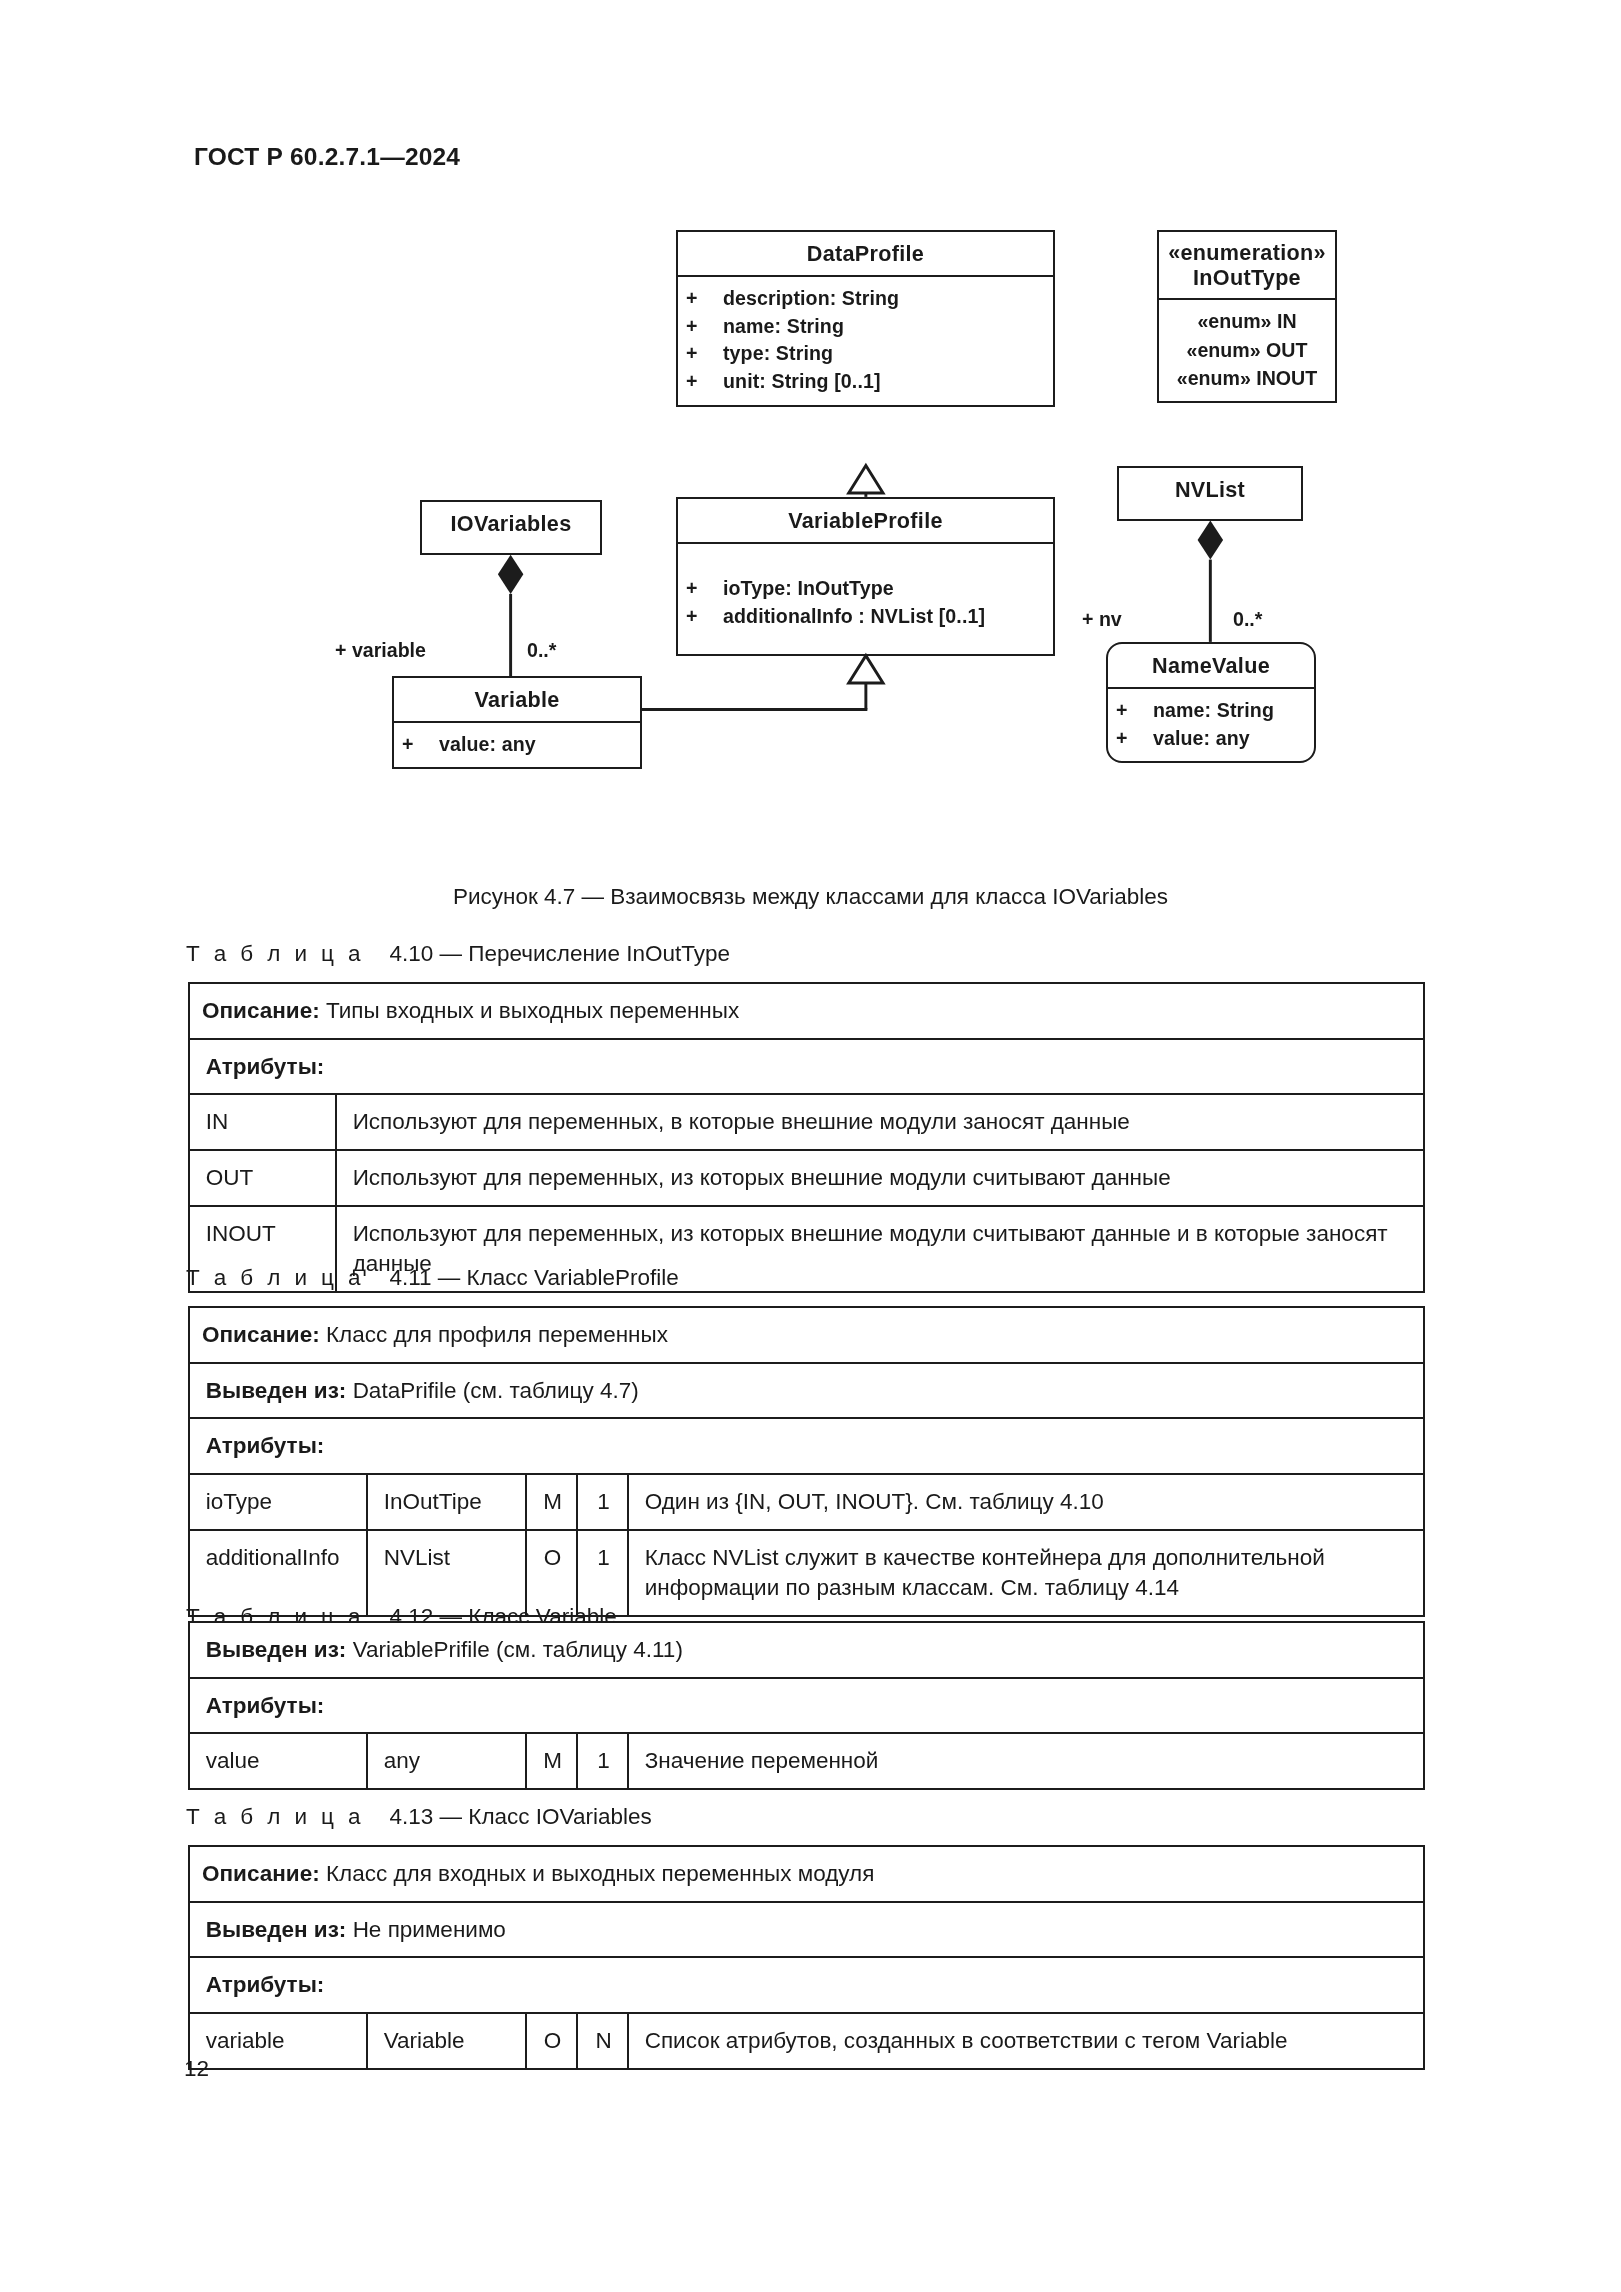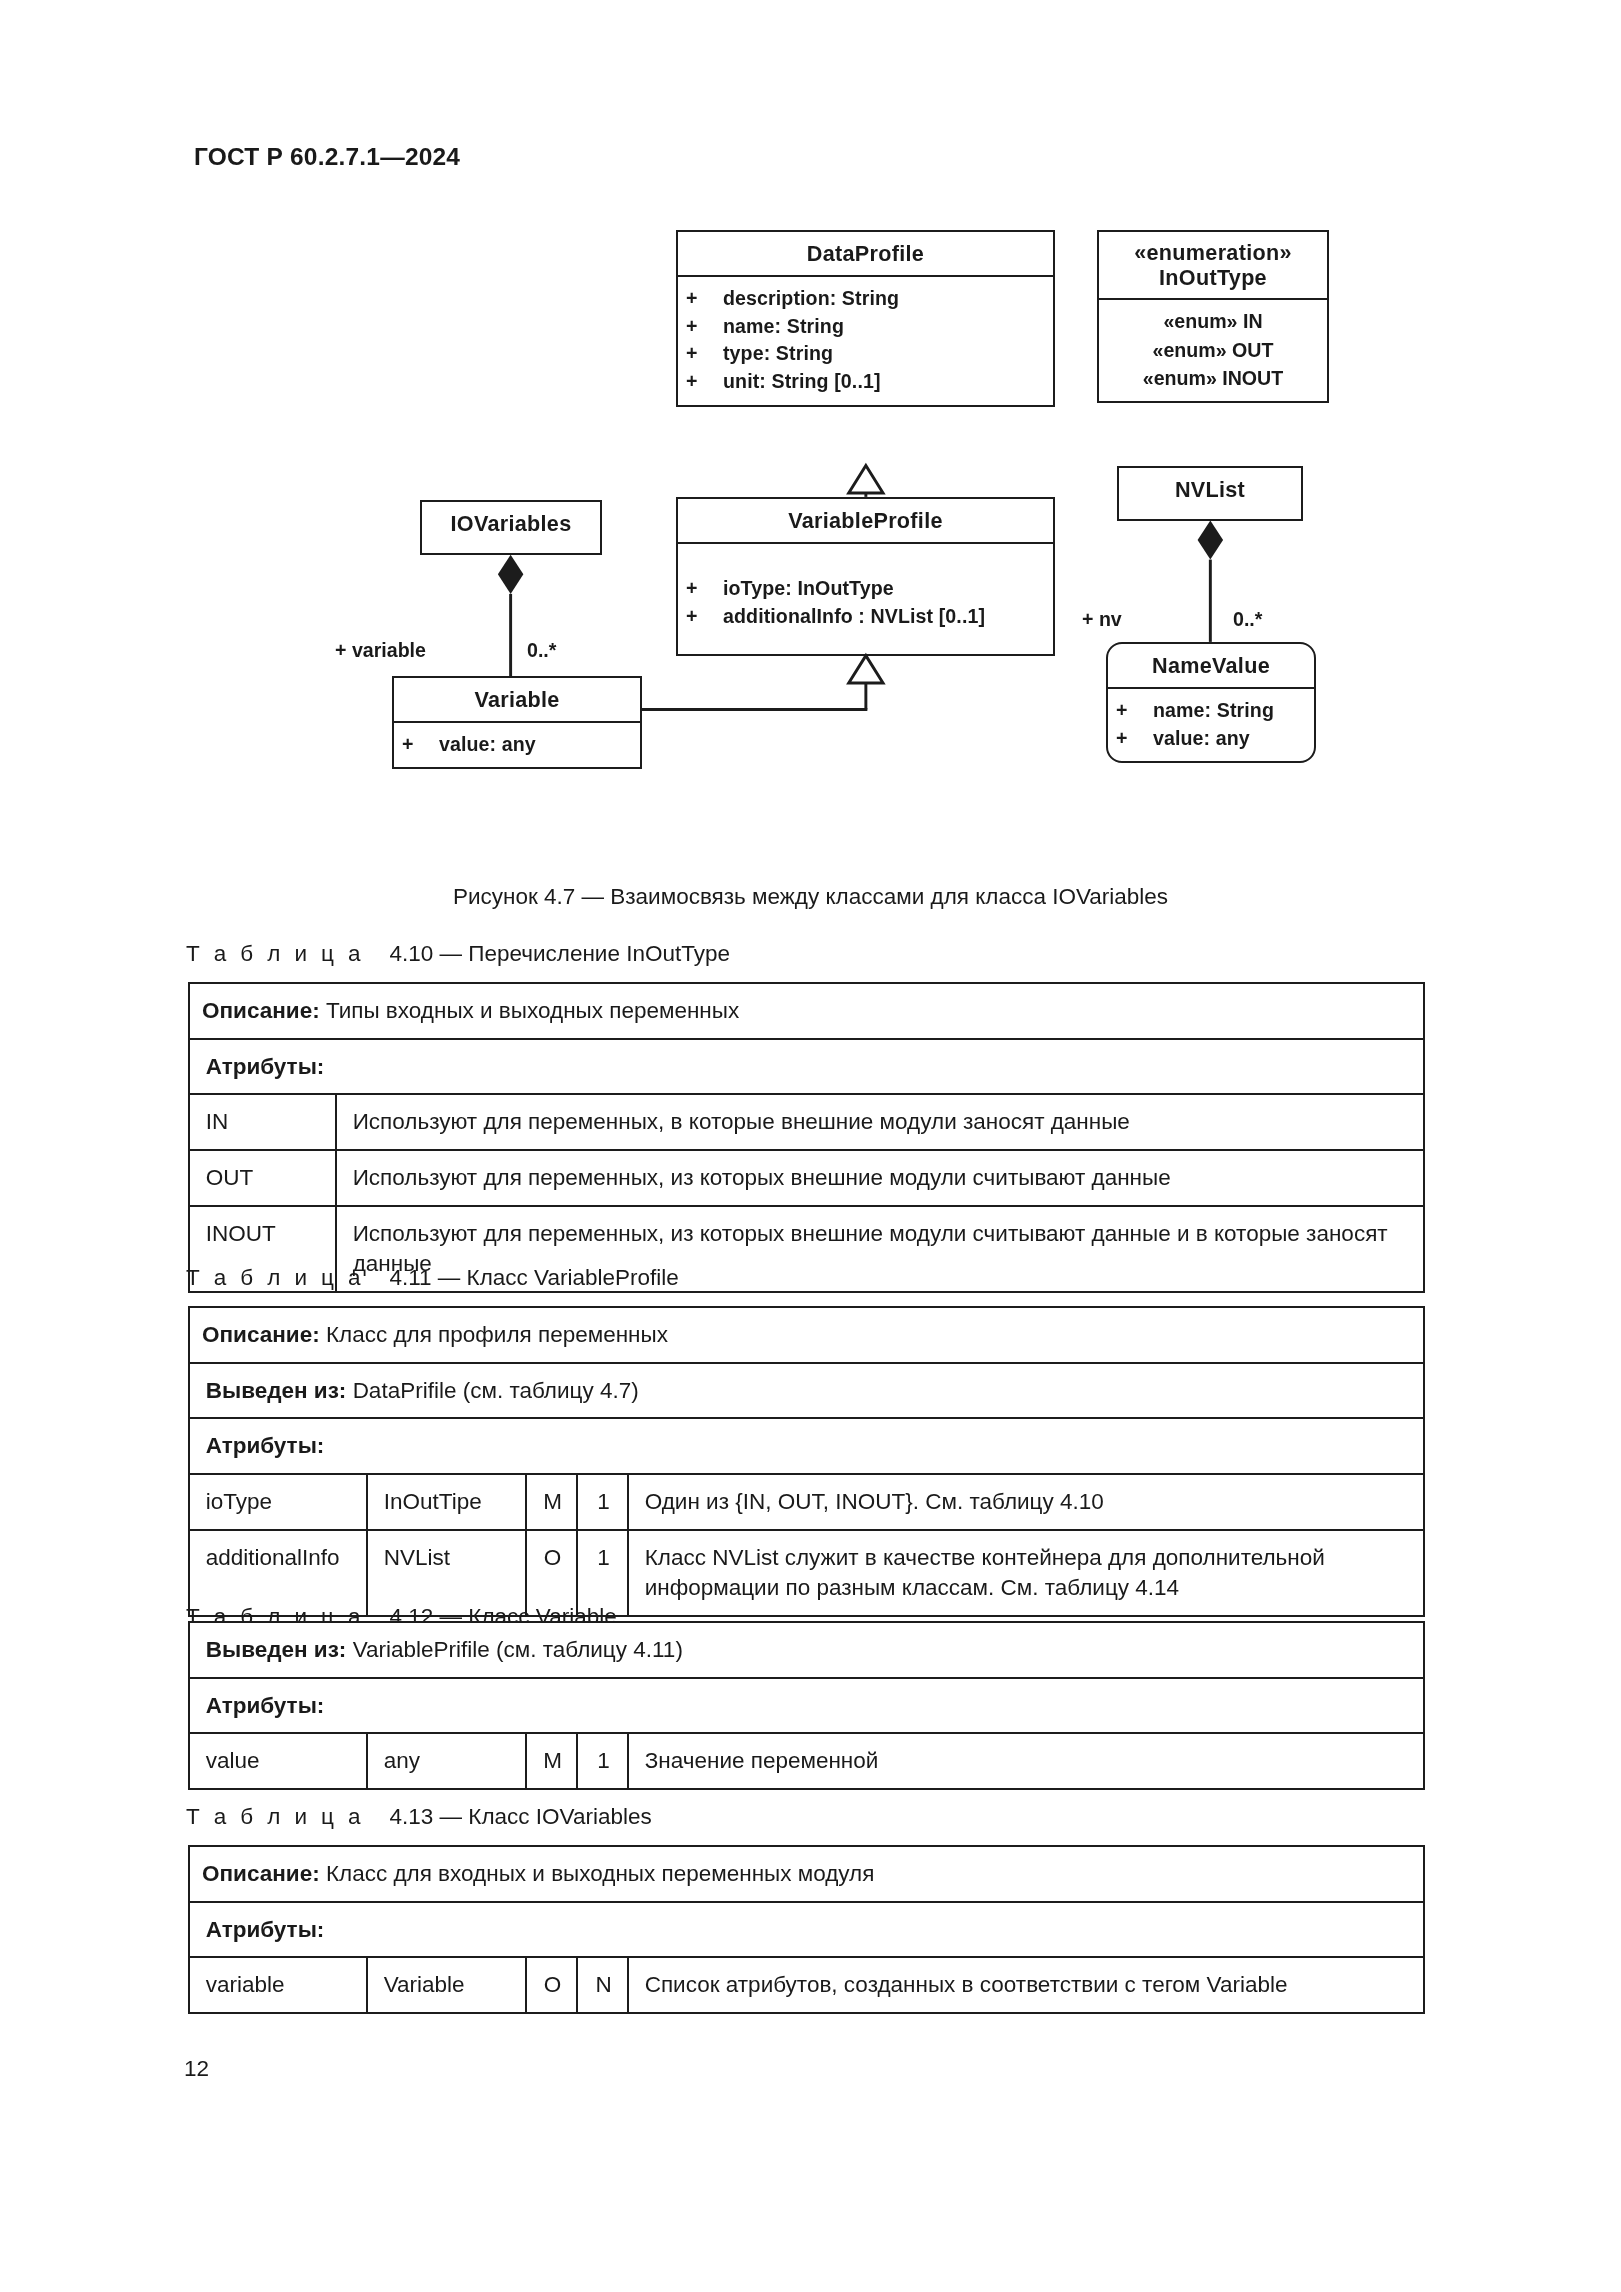--- a/index.html
+++ b/index.html
@@ -160,21 +160,21 @@
           <span class="attr-vis">+</span>
           <span class="attr-text">type: String</span>
         </div>
         <div class="attr-row">
           <span class="attr-vis">+</span>
           <span class="attr-text">unit: String [0..1]</span>
         </div>
       </div>
     </div>
 
-    <div class="uml-box" style="left:1097px; top:34px; width:232px;">
+    <div class="uml-box" style="left:1157px; top:34px; width:180px;">
       <div class="uml-title stereo">
         <div>«enumeration»</div>
         <div>InOutType</div>
       </div>
       <div class="uml-sep"></div>
       <div class="uml-attrs">
         <div class="enum-line">«enum» IN</div>
         <div class="enum-line">«enum» OUT</div>
         <div class="enum-line">«enum» INOUT</div>
       </div>
@@ -392,20 +392,26 @@
     </colgroup>
     <tbody>
       <tr class="outer-top">
         <td colspan="5">
           <span class="lbl">Описание:</span>
           <span>Класс для входных и выходных переменных модуля</span>
         </td>
       </tr>
       <tr>
         <td colspan="5">
+          <span class="lbl">Выведен из:</span>
+          <span>Не применимо</span>
+        </td>
+      </tr>
+      <tr>
+        <td colspan="5">
           <span class="lbl">Атрибуты:</span>
         </td>
       </tr>
       <tr>
         <td>variable</td>
         <td>Variable</td>
         <td class="c">O</td>
         <td class="c">N</td>
         <td>Список атрибутов, созданных в соответствии с тегом Variable</td>
       </tr>

